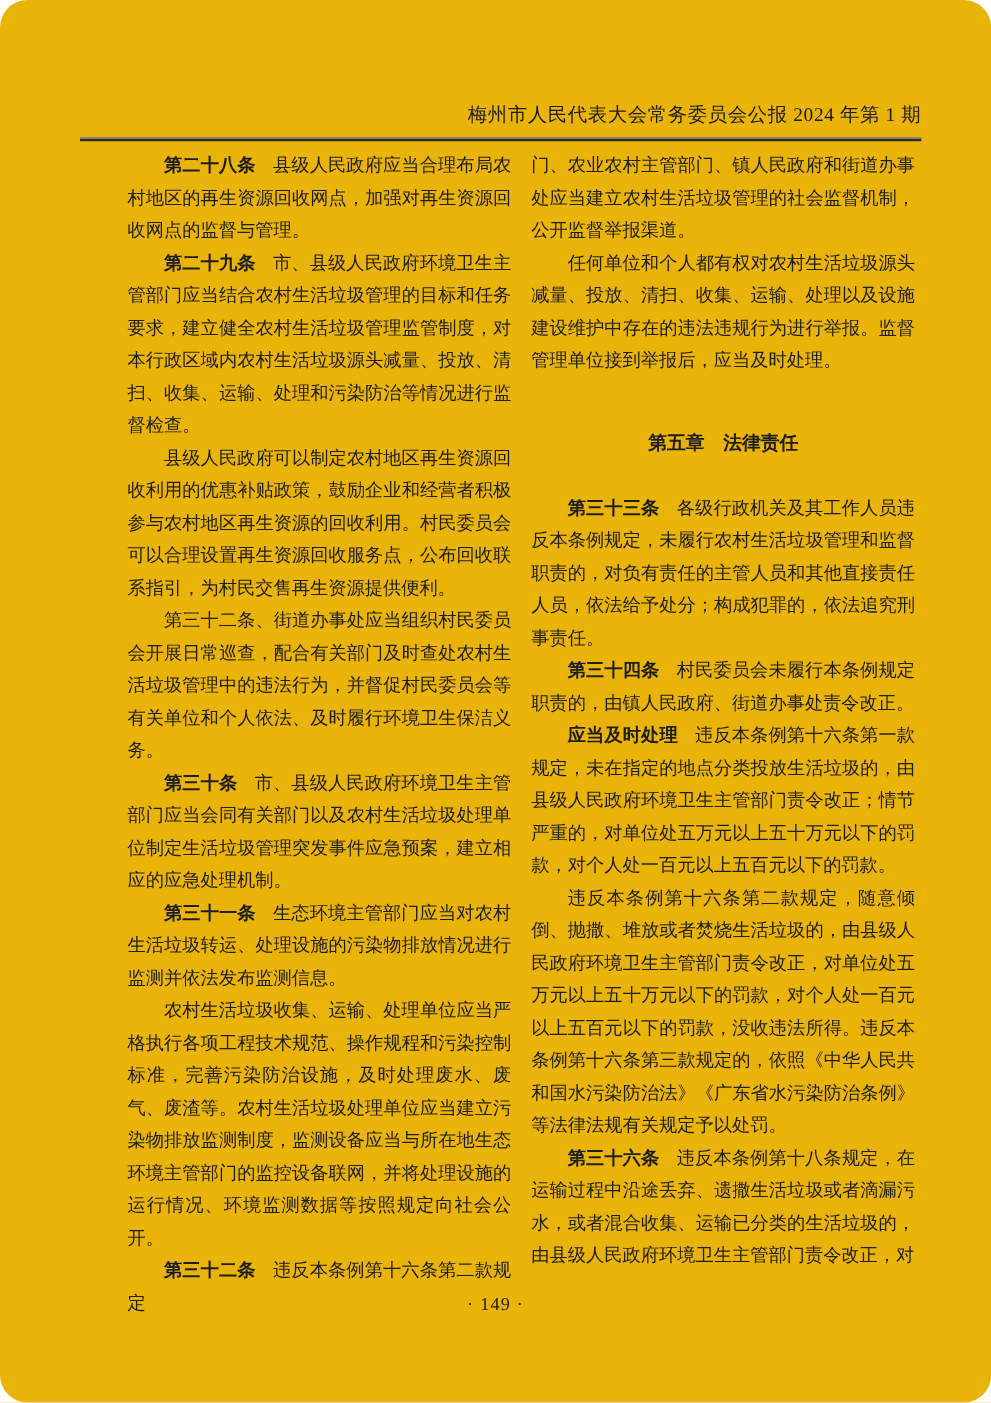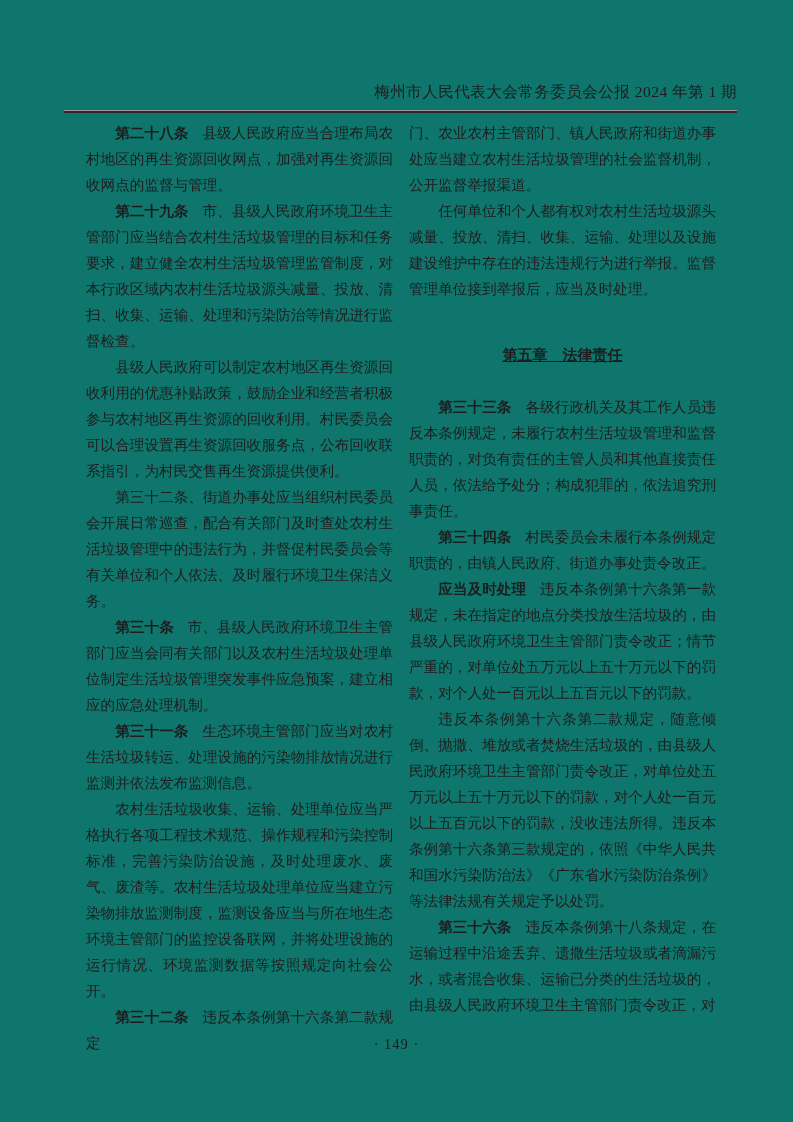--- a/index.html
+++ b/index.html
@@ -1,24 +1,25 @@
 <!DOCTYPE html>
 <html><head>
 <meta charset="utf-8">
 <style>
   * { margin: 0; padding: 0; box-sizing: border-box; }
   html, body { background: #ffffff; }
   .page {
     position: relative;
     width: 793px;
     height: 1122px;
-    background: #0f766e;
+    background: #eab308;
     color: #1c1c1c;
     font-family: "Liberation Serif", "DejaVu Serif", serif;
     overflow: hidden;
+    border-radius: 22px;
   }
   .header {
     position: absolute;
     top: 82px;
     left: 65px;
     right: 56px;
     text-align: right;
     font-size: 15.5px;
     letter-spacing: 0.5px;
     color: #1c1c1c;
@@ -29,21 +30,21 @@
     top: 110px;
     left: 64px;
     width: 673px;
     height: 2.5px;
     background: #2b2b2b;
     border-top: 0.5px solid #9a9a9a;
   }
   .columns {
     position: absolute;
     top: 120px;
-    left: 86px;
+    left: 102px;
     display: flex;
     gap: 16px;
   }
   .col {
     width: 307px;
     font-size: 14.6px;
     line-height: 26px;
     text-align: justify;
     color: #1d1d1d;
   }
@@ -55,21 +56,20 @@
     margin-right: 0.95em;
   }
   .lead:empty { display: none; margin: 0; }
   .chapter-heading {
     text-align: center;
     text-indent: 0 !important;
     font-weight: bold;
     font-size: 15px;
     font-family: "Liberation Sans", "DejaVu Sans", sans-serif;
     margin: 40px 0 26px 0 !important;
-    text-decoration: underline;
   }
   .footer {
     position: absolute;
     top: 1036px;
     left: 0;
     width: 100%;
     text-align: center;
     font-size: 14.5px;
     color: #1c1c1c;
     letter-spacing: 1px;

